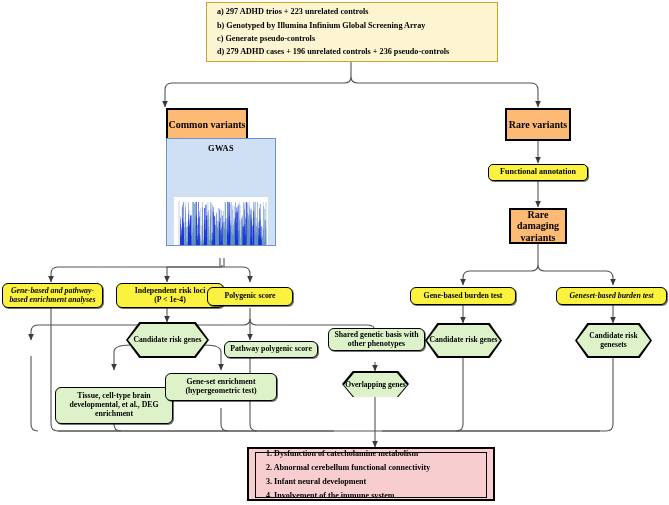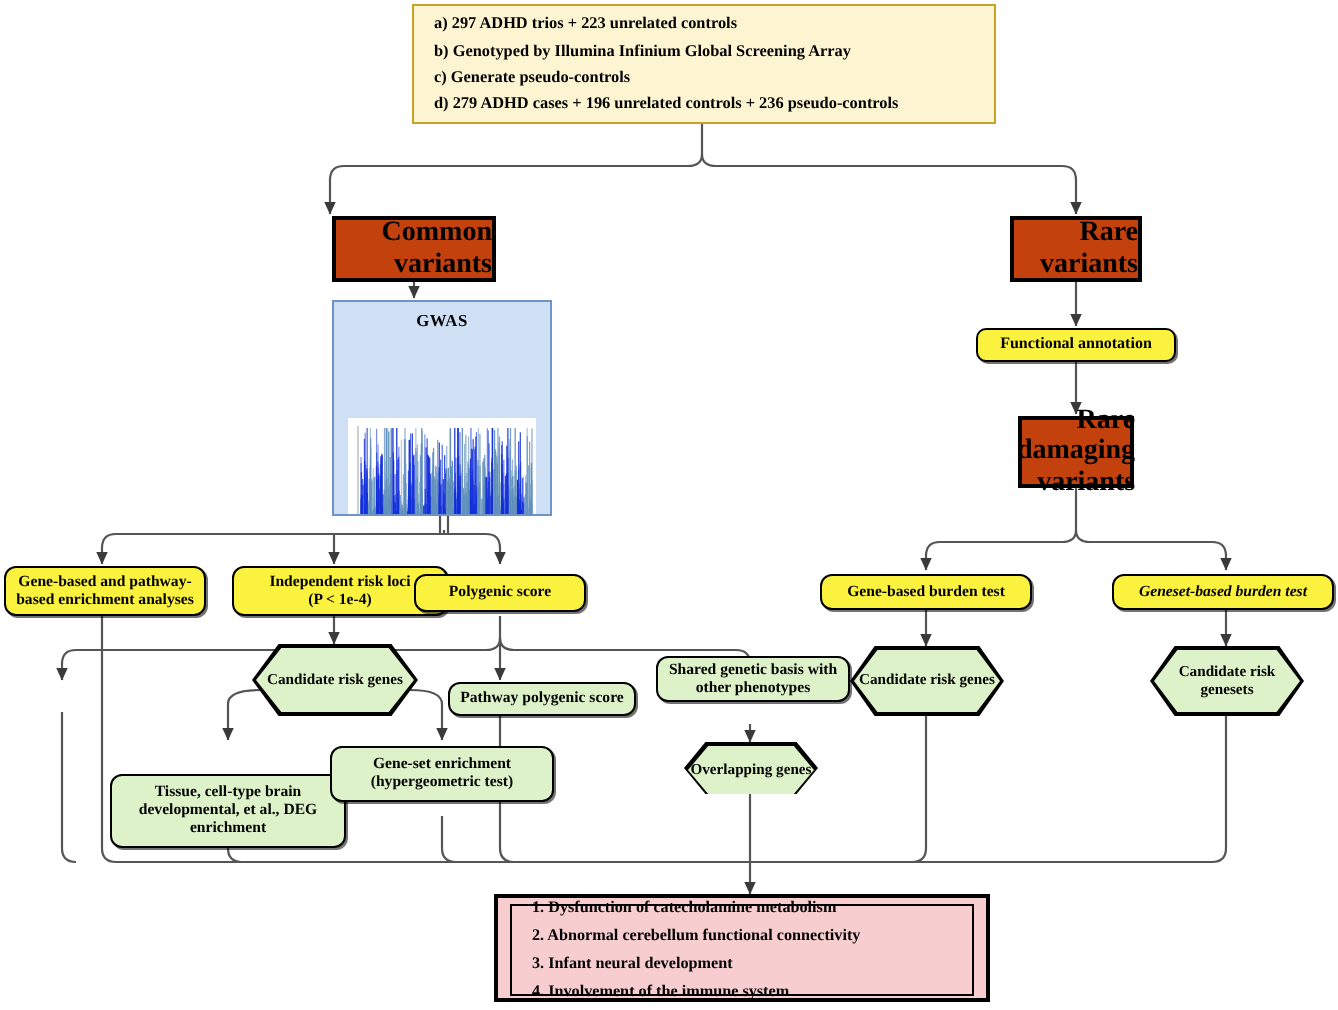--- a/index.html
+++ b/index.html
@@ -17,21 +17,21 @@
   
   .box-top{
     background:#fdf4d2;border:1.6px solid #c9a227;
     text-align:left;justify-content:flex-start;
     padding:5px 8px 5px 10px;font-size:8.2px;line-height:1.62;
     font-weight:bold;
   }
 
   
   .box-hard{
-    background:#c2410c;border:2.2px solid #000;font-size:14px;text-align:right;
+    background:#fdba74;border:2.2px solid #000;font-size:10px;
   }
 
   
   .box-yellow{
     background:#fbf23f;border:1.4px solid #000;border-radius:5px;font-size:8px;
     box-shadow:1px 1px 0 rgba(0,0,0,0.55);
   }
   .box-yellow2{
     background:#fbf23f;border:1.4px solid #000;border-radius:6px;font-size:7.8px;
     box-shadow:1px 1px 0 rgba(0,0,0,0.55);
@@ -153,21 +153,21 @@
   </div>
 
   <div class="node box-hard" style="left:166px;top:108px;width:82px;height:33px;">
     <span>Common variants</span>
   </div>
 
   <div class="node box-hard" style="left:505px;top:108px;width:66px;height:33px;">
     <span>Rare variants</span>
   </div>
 
-  <div class="node panel-gwas" style="left:166px;top:150px;width:110px;height:108px;gap:40px;">
+  <div class="node panel-gwas" style="left:166px;top:138px;width:110px;height:108px;gap:40px;">
     <div class="ptitle">GWAS</div>
     <div class="plotwrap" style="width:94px;height:74px;">
       <svg viewBox="0 0 94 74" width="94" height="74">
         <rect x="0" y="0" width="94" height="74" fill="#ffffff"></rect>
         <g id="mh">
             <rect x="8.15" y="62.29" width="0.62" height="1.71" fill="#1331d8" opacity="0.99"></rect>
             <rect x="8.42" y="52.79" width="0.62" height="11.21" fill="#1331d8" opacity="0.95"></rect>
             <rect x="6.27" y="22.59" width="0.62" height="41.41" fill="#1331d8" opacity="0.56"></rect>
             <rect x="9.57" y="63.99" width="0.62" height="0.01" fill="#1331d8" opacity="0.47"></rect>
             <rect x="6.26" y="40.67" width="0.62" height="23.33" fill="#1331d8" opacity="0.90"></rect>
@@ -2091,21 +2091,21 @@
   <div class="node box-yellow" style="left:488px;top:164px;width:100px;height:17px;">
     <span>Functional annotation</span>
   </div>
 
   <div class="node box-hard" style="left:509px;top:208px;width:58px;height:36px;">
     <span style="white-space:pre-line">Rare
 damaging
 variants</span>
   </div>
 
-  <div class="node box-yellow2" style="left:2px;top:283px;width:101px;height:25px;padding:0 2px;">
+  <div class="node box-yellow2" style="left:2px;top:283px;width:101px;height:25px;padding:0 2px;font-style:italic;">
     <span>Gene-based and pathway-based enrichment analyses</span>
   </div>
 
   <div class="node box-yellow2" style="left:116px;top:283px;width:108px;height:25px;padding:0 3px;">
     <span style="white-space:pre-line">Independent risk loci
 (P &lt; 1e-4)</span>
   </div>
 
   <div class="node box-yellow2" style="left:207px;top:287px;width:86px;height:19px;">
     <span>Polygenic score</span>

